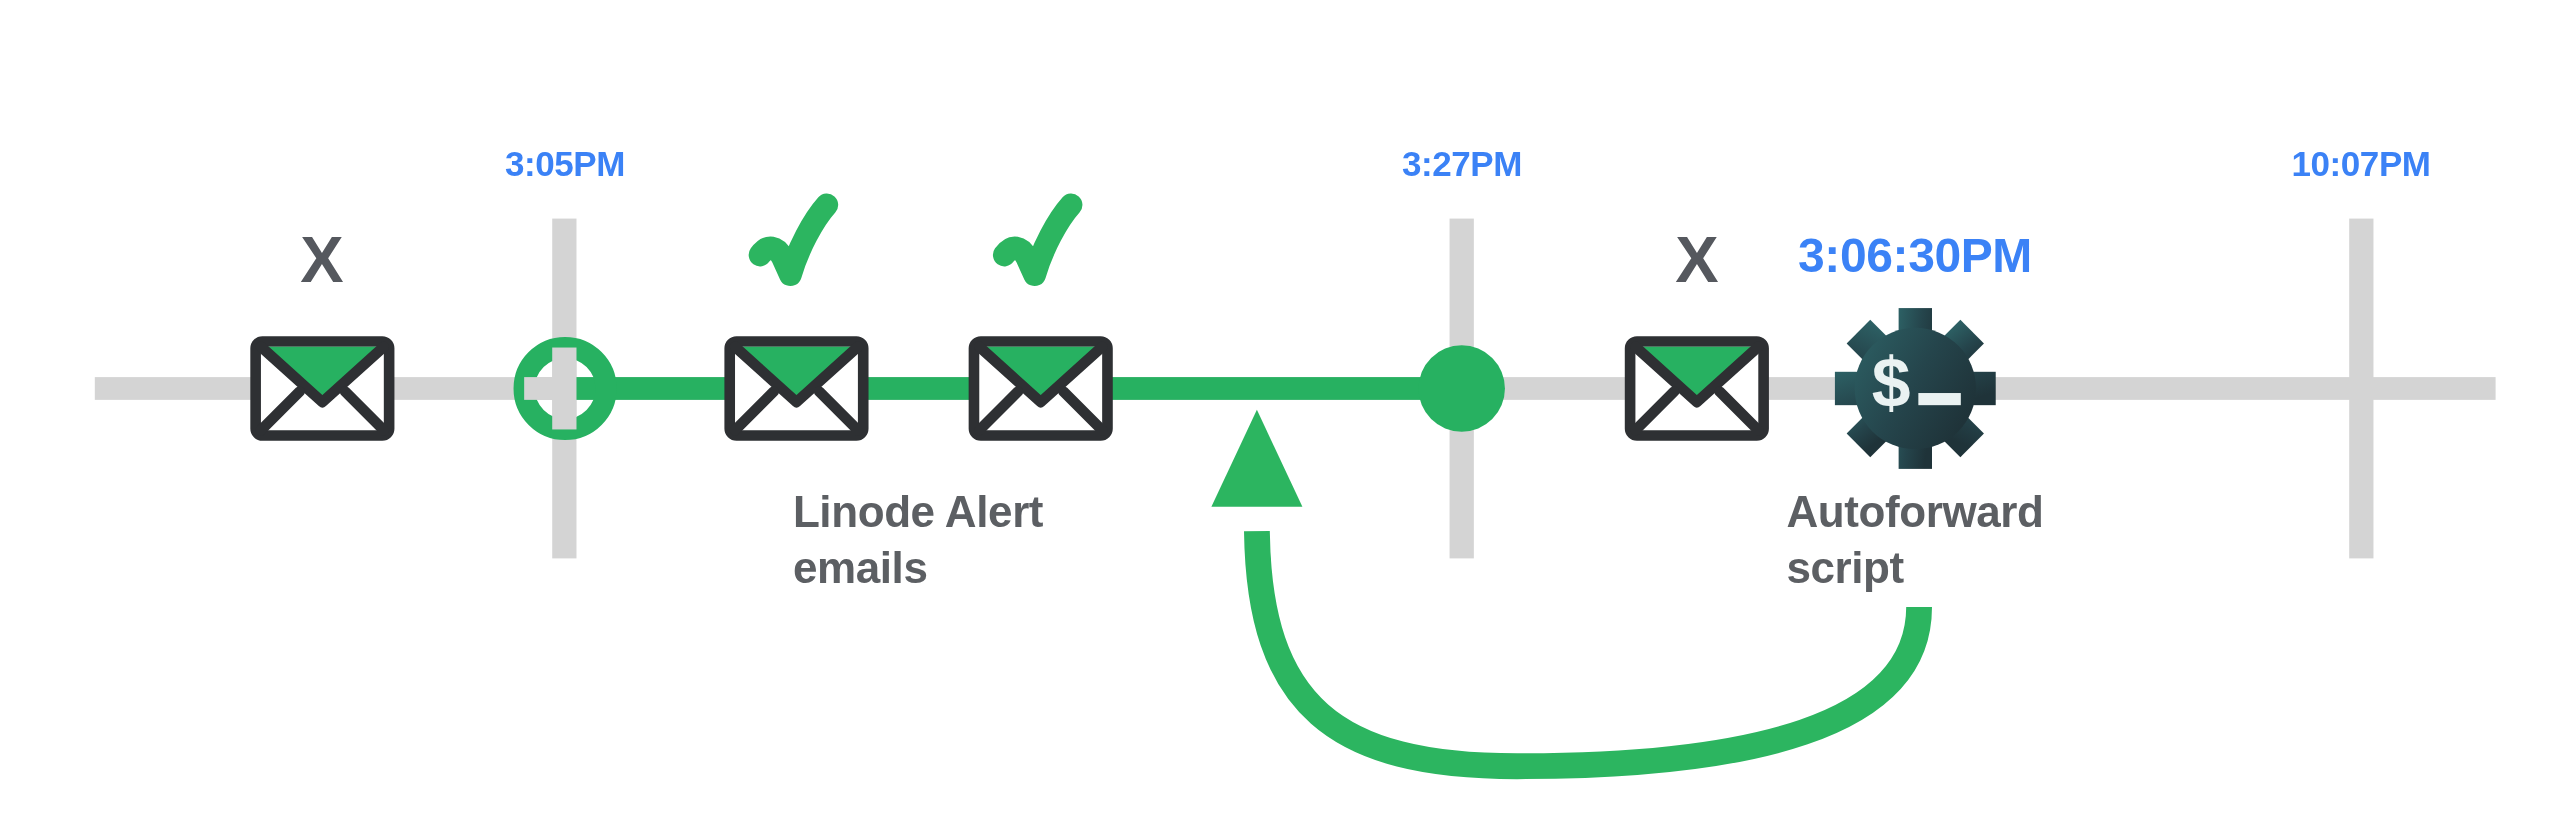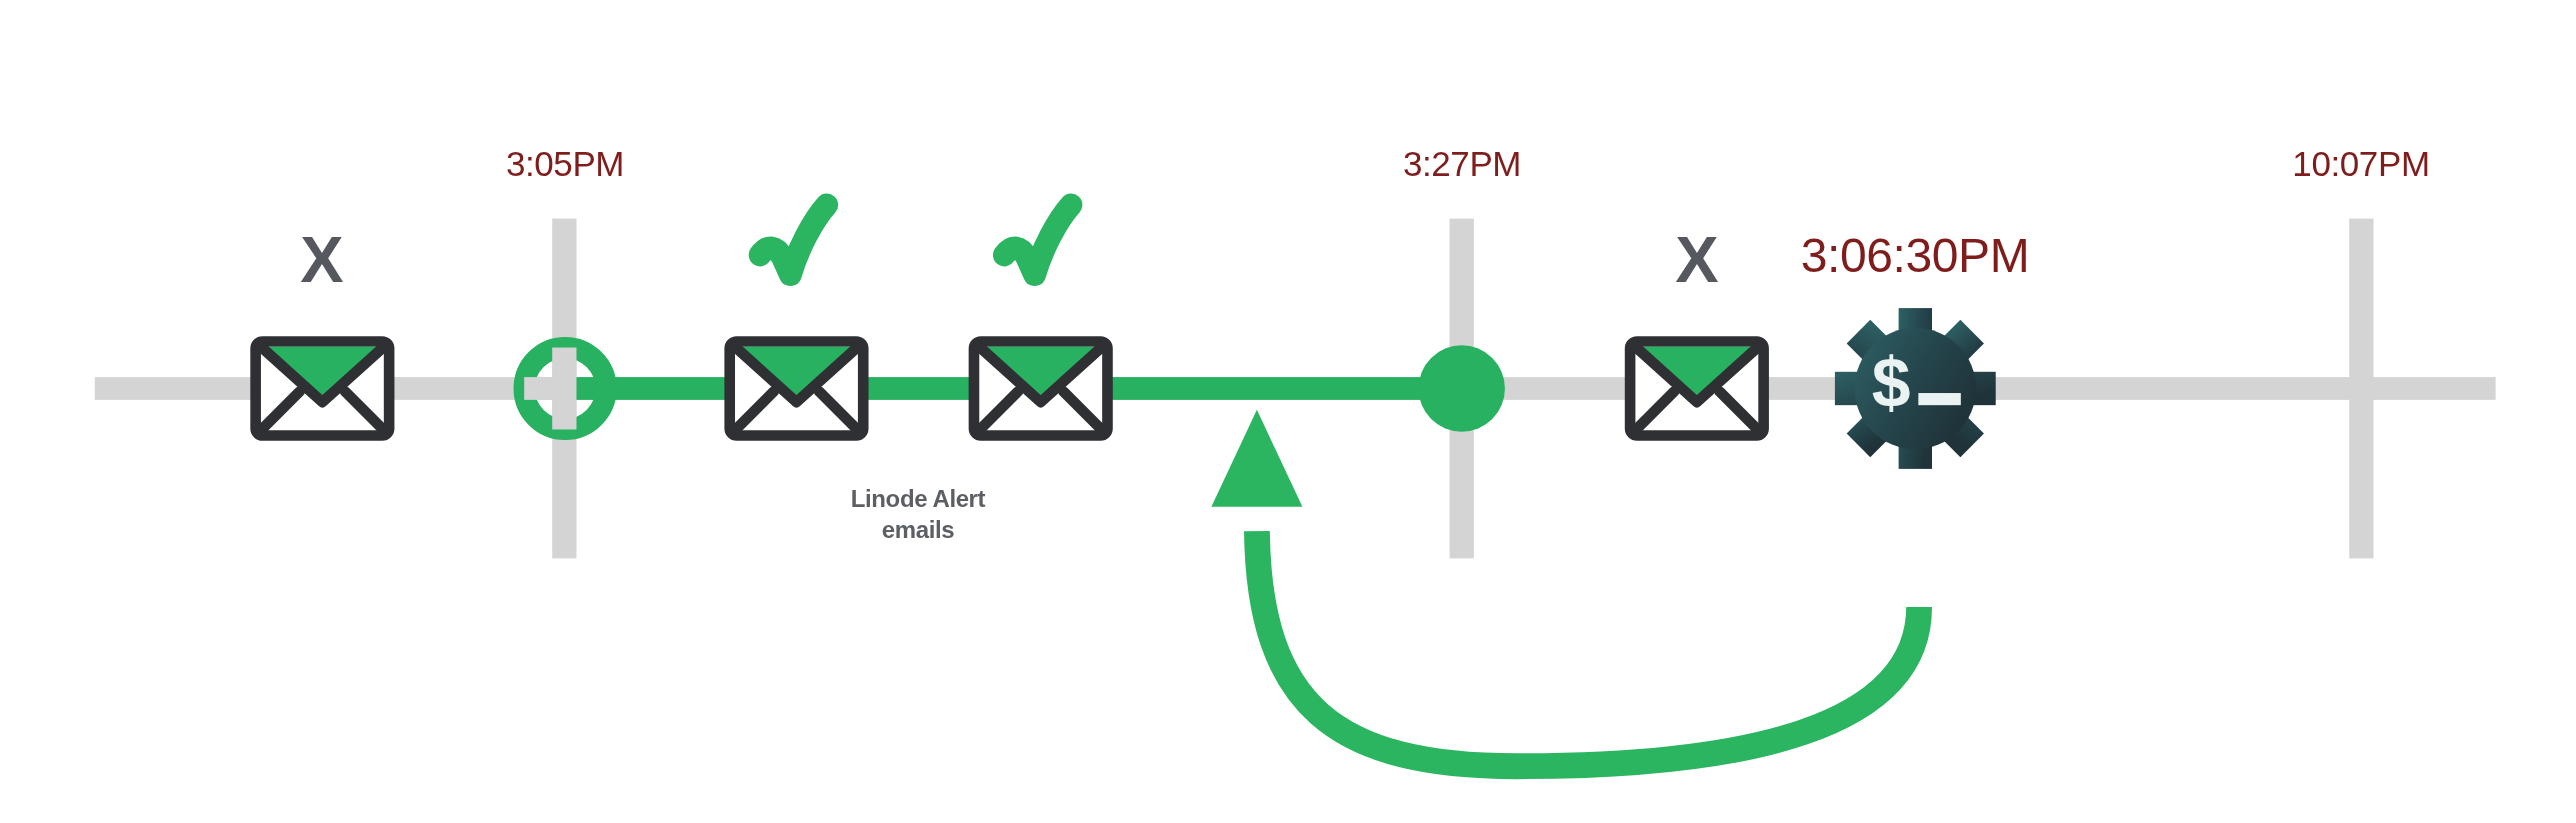--- a/index.html
+++ b/index.html
@@ -21,42 +21,41 @@
   }
   #stage svg.layer {
     position: absolute;
     top: 0;
     left: 0;
     width: 2576px;
     height: 824px;
   }
   .time-label {
     position: absolute;
-    font-weight: normal;
-    color: #7f1d1d;
+    font-weight: bold;
+    color: #3b82f6;
     white-space: nowrap;
     text-align: right;
     transform: translateX(-50%);
     letter-spacing: -0.4px;
   }
   .axis-time {
     font-size: 35px;
   }
   .event-time {
     font-size: 48px;
   }
   .caption {
     position: absolute;
     font-weight: bold;
     color: #5c5f63;
-    text-align: center;
     line-height: 1.28;
     white-space: pre-line;
     transform: translateX(-50%);
-    font-size: 24px;
+    font-size: 44px;
     letter-spacing: -0.4px;
   }
   .glyph-x {
     position: absolute;
     font-weight: bold;
     color: #55585e;
     font-size: 65px;
     line-height: 1;
     transform: translate(-50%, -50%);
     font-family: "Liberation Sans", sans-serif;
@@ -156,15 +155,17 @@
   <div class="time-label axis-time" style="left:1462px; top:144px;">3:27PM</div>
   <div class="time-label axis-time" style="left:2361px; top:144px;">10:07PM</div>
 
   <div class="time-label event-time" style="left:1915px; top:228px;">3:06:30PM</div>
 
   <div class="glyph-x" style="left:322px; top:259px;">X</div>
   <div class="glyph-x" style="left:1697px; top:259px;">X</div>
 
   <div class="caption" style="left:918px; top:484px;">Linode Alert
 emails</div>
+  <div class="caption" style="left:1915px; top:484px;">Autoforward
+script</div>
 
 </div>
 
 
 </body></html>

